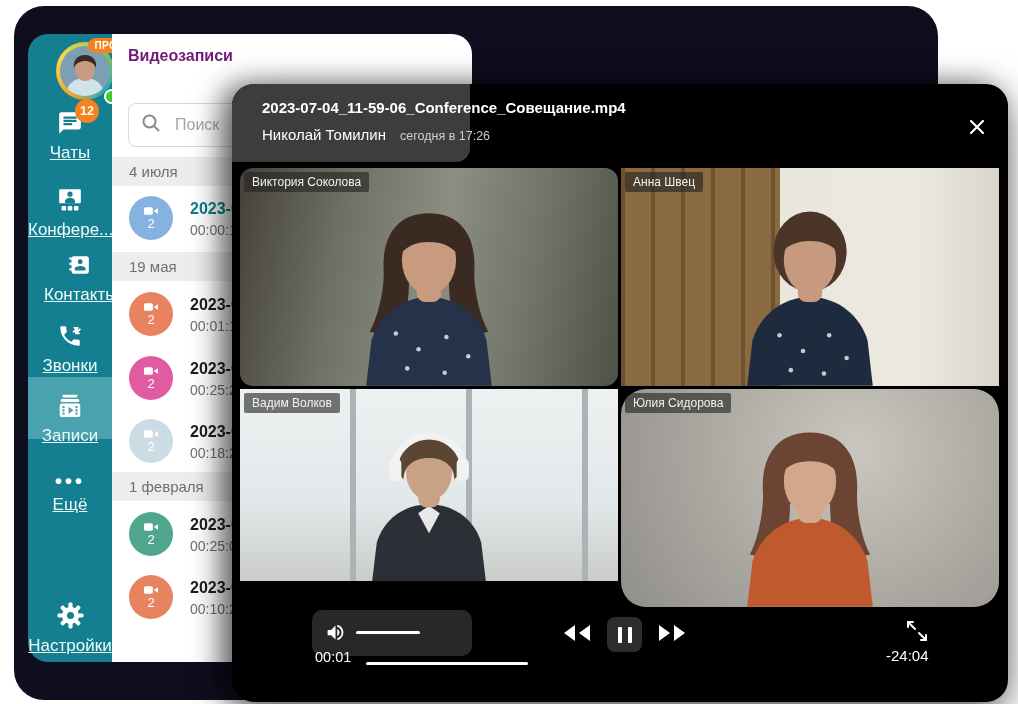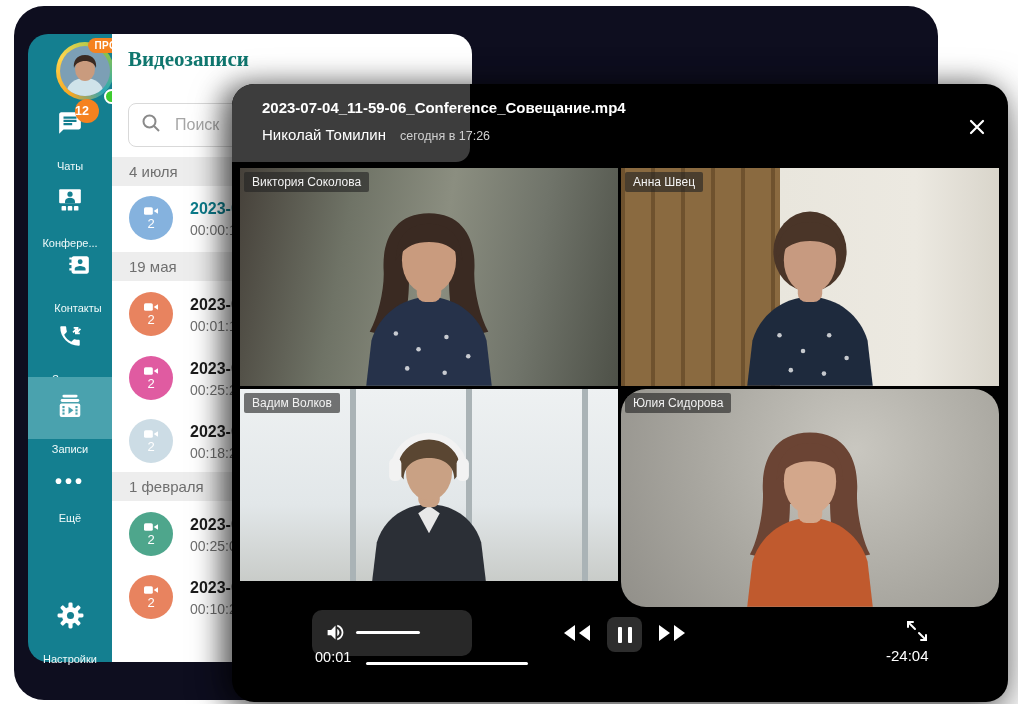--- a/index.html
+++ b/index.html
@@ -12,34 +12,34 @@
   
   .sidebar { position:absolute; left:14px; top:28px; width:84px; height:628px; background:#147f90; border-radius:20px 0 0 20px; }
   .profile { position:absolute; left:28px; top:8px; width:60px; height:60px; }
   .avatar-ring { width:58px; height:58px; border-radius:50%; background:conic-gradient(from 210deg,#f5a623,#ffd54d 25%,#8bc34a 55%,#2aa7b8 80%,#f5a623); display:flex; align-items:center; justify-content:center; }
   .avatar-img { width:50px; height:50px; border-radius:50%; background:#7c9fb5; overflow:hidden; display:flex; align-items:flex-end; justify-content:center; }
   .pro-badge { position:absolute; right:-8px; top:-4px; background:#f5821f; color:#fff; font-size:10px; font-weight:bold; padding:2px 7px; border-radius:9px; letter-spacing:.3px; }
   .status-dot { position:absolute; right:-3px; bottom:-2px; width:15px; height:15px; border-radius:50%; background:#3ecb2f; border:2.5px solid #ffffff; }
 
   .nav-item { position:absolute; left:0; width:84px; text-align:center; color:#eaf6f7; cursor:pointer; }
   .nav-item .ico { display:inline-block; position:relative; }
-  .nav-label { display:block; font-size:11px; margin-top:20px; color:#f0fafa; }
-  .nav-badge { position:absolute; top:-11px; right:-16px; width:24px; height:24px; border-radius:50%; background:#f5821f; color:#fff; font-size:12.5px; font-weight:bold; line-height:24px; text-align:left; }
+  .nav-label { display:block; font-size:17px; margin-top:3px; color:#f0fafa;text-decoration:underline; }
+  .nav-badge { position:absolute; top:-11px; right:-16px; width:24px; height:24px; border-radius:50%; background:#f5821f; color:#fff; font-size:12.5px; font-weight:bold; line-height:24px; text-align:center; }
   .nav-chats    { top:76px; }
   .nav-conf     { top:153px; }
   .nav-contacts { top:218px;padding-left:16px; }
   .nav-calls    { top:289px; }
   .nav-records  { top:343px; height:62px; background:#4aa2ae; padding-top:16px; }
   .nav-more     { top:440px; }
   .nav-settings { top:568px; }
   .dots3 { font-size:20px; font-weight:bold; letter-spacing:3px; line-height:14px; color:#fff; }
 
   
   .panel { position:absolute; left:98px; top:28px; width:360px; height:628px; background:#ffffff; border-radius:0 20px 20px 0; overflow:hidden; }
-  .panel-title { position:absolute; left:16px; top:13px; font-size:21px; font-weight:bold; color:#0f766e;font-family:Liberation Serif, serif; }
+  .panel-title { position:absolute; left:16px; top:13px; font-size:16px; font-weight:bold; color:#701a75; }
   .search-box { position:absolute; left:16px; top:69px; width:328px; height:44px; border:1.5px solid #d9d9d9; border-radius:8px; display:flex; align-items:center; padding:0 12px; background:#fff; }
   .search-box input { border:none; outline:none; font-size:16px; color:#333; width:100%; margin-left:14px; font-family:"Liberation Sans", sans-serif; }
   .search-box input::placeholder { color:#a6a6a6; }
 
   .group-header { position:absolute; left:0; width:360px; height:29px; background:#ededed; color:#6f6f6f; font-size:15px; line-height:29px; padding-left:17px; }
   .gh-1 { top:123px; } .gh-2 { top:218px; } .gh-3 { top:438px; }
 
   .rec-item { position:absolute; left:0; width:360px; height:62px; cursor:pointer; }
   .ri-1 { top:160px; } .ri-2 { top:256px; } .ri-3 { top:320px; } .ri-4 { top:383px; } .ri-5 { top:476px; } .ri-6 { top:539px; }
   .rec-avatar { position:absolute; left:17px; top:2px; width:44px; height:44px; border-radius:50%; display:flex; flex-direction:column; align-items:center; justify-content:center; color:#fff; }
@@ -51,21 +51,21 @@
   
   .player { position:absolute; left:232px; top:84px; width:776px; height:618px; background:#000; border-radius:22px; box-shadow:-10px 0 26px rgba(0,0,0,.45), 0 12px 40px rgba(0,0,0,.5); }
   .tile { position:absolute; overflow:hidden; }
   .tile-1 { left:8px;  top:84px;  width:378px; height:218px; }
   .tile-2 { left:389px; top:84px;  width:378px; height:218px; }
   .tile-3 { left:8px;  top:305px; width:378px; height:192px; }
   .tile-4 { left:389px; top:305px; width:378px; height:218px; }
   .tile svg.person { position:absolute; bottom:0; left:50%; transform:translateX(-50%); height:88%; }
   .tile-label { position:absolute; left:4px; top:4px; background:rgba(35,35,35,.62); color:#f2f2f2; font-size:12px; padding:3px 8px; border-radius:2px; z-index:2; }
 
-  .scene-kitchen { background:linear-gradient(100deg,#46413a 0%,#6f7366 28%,#8b8e80 52%,#70746a 75%,#4e5148 100%); }
+  .scene-kitchen { background:linear-gradient(100deg,#46413a 0%,#6f7366 28%,#8b8e80 52%,#70746a 75%,#4e5148 100%);border-radius:13px; }
   .scene-wood { background-image:repeating-linear-gradient(90deg, rgba(40,20,0,.28) 0 4px, rgba(255,255,255,0) 4px 30px), linear-gradient(90deg,#8a6a40 0,#8a6a40 42%,#e9e6dd 42%,#ece9e1 78%,#d9d5cb 100%); background-size:42% 100%,100% 100%; background-repeat:no-repeat; }
   .scene-office { background-image:repeating-linear-gradient(90deg, rgba(130,140,145,0) 0 110px, #aab3b6 110px 116px), linear-gradient(180deg,#eef1f2 0%,#e2e7e9 60%,#c9ccc9 100%); }
   .scene-plain { background:radial-gradient(circle at 62% 28%, #c9c7c0 0%, #a9a7a0 55%, #918f89 100%);border-radius:25px; }
 
   .t1 { --hair:#3a2a22; --skin:#c99b7e; --shirt:#26324a; }
   .t2 { --hair:#4a3528; --skin:#c79a80; --shirt:#1e2a3d; }
   .t3 { --hair:#5a4632; --skin:#c9a184; --shirt:#2b2f36; }
   .t4 { --hair:#6b4434; --skin:#d3a78b; --shirt:#c05a2e; }
   .person .hair { fill:var(--hair); }
   .person .skin { fill:var(--skin); }

